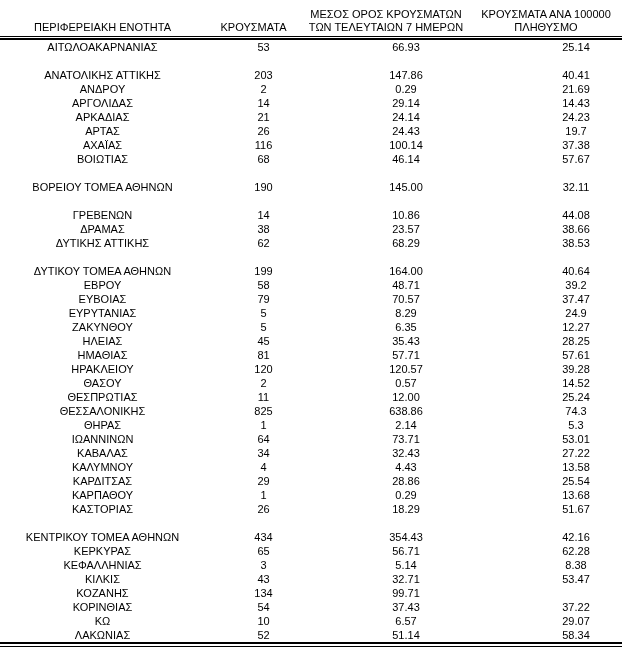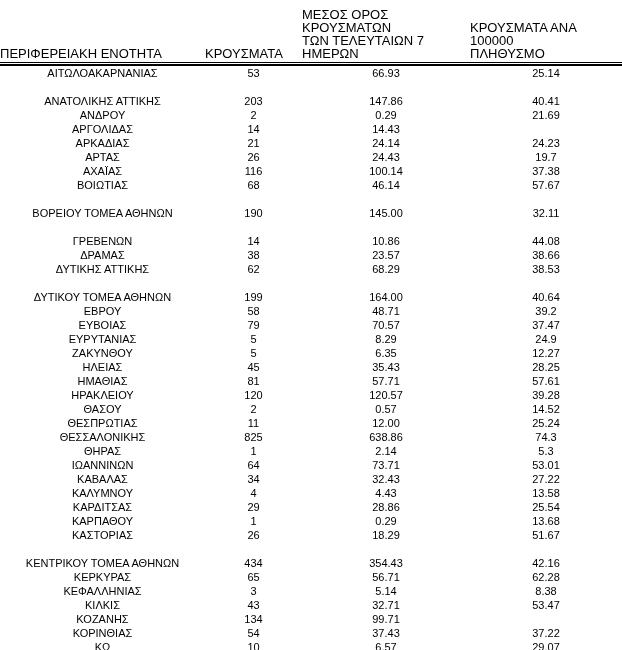--- a/index.html
+++ b/index.html
@@ -20,37 +20,38 @@
   }
   .grid {
     display: grid;
     grid-template-columns: 205px 97px 168px 152px;
   }
   .header-row {
     align-items: end;
     padding-bottom: 2px;
   }
   .header-cell {
-    text-align: left;
-    font-size: 13px;
+    text-align: center;
+    font-size: 11px;
     line-height: 13px;
     white-space: pre-line;
   }
   .hline-thin {
     height: 1px;
     background: #000000;
   }
   .hline-thick {
     height: 2px;
     background: #000000;
   }
   .gap1 { height: 1px; }
   .gap2 { height: 2px; }
   .row {
     height: 14px;
+    gap: 10px;
   }
   .row.spacer {
     height: 14px;
   }
   .cell {
     text-align: center;
     font-size: 11px;
     line-height: 14px;
     white-space: nowrap;
     overflow: hidden;
@@ -90,20 +91,21 @@
   </div>
       <div class="grid row">
     <div class="cell">ΑΝΔΡΟΥ</div>
     <div class="cell">2</div>
     <div class="cell">0.29</div>
     <div class="cell">21.69</div>
   </div>
       <div class="grid row">
     <div class="cell">ΑΡΓΟΛΙΔΑΣ</div>
     <div class="cell">14</div>
+    <div class="cell">29.14</div>
     <div class="cell">14.43</div>
   </div>
       <div class="grid row">
     <div class="cell">ΑΡΚΑΔΙΑΣ</div>
     <div class="cell">21</div>
     <div class="cell">24.14</div>
     <div class="cell">24.23</div>
   </div>
       <div class="grid row">
     <div class="cell">ΑΡΤΑΣ</div>

